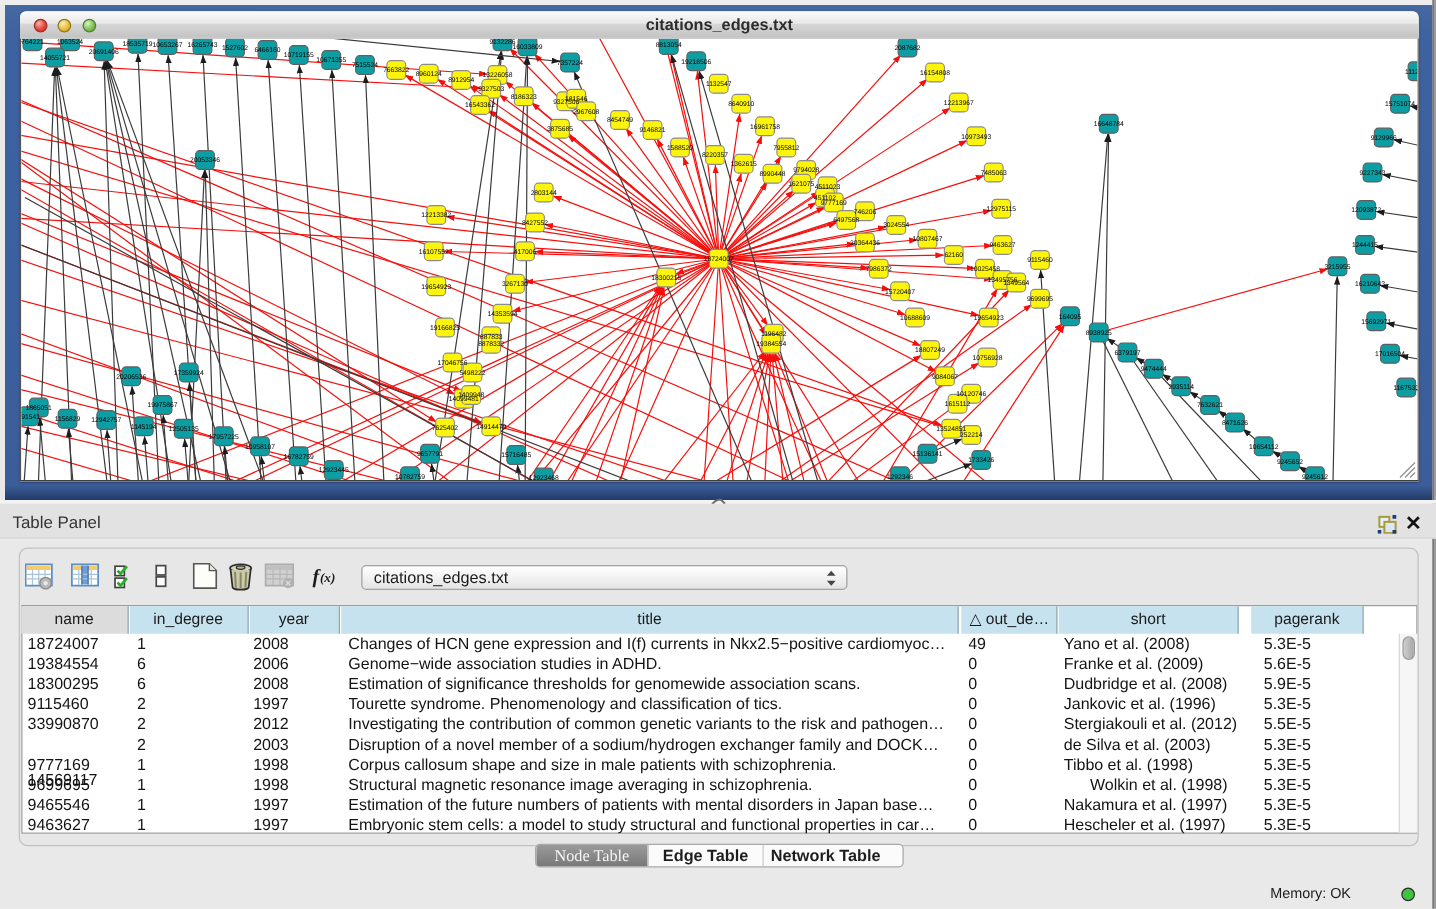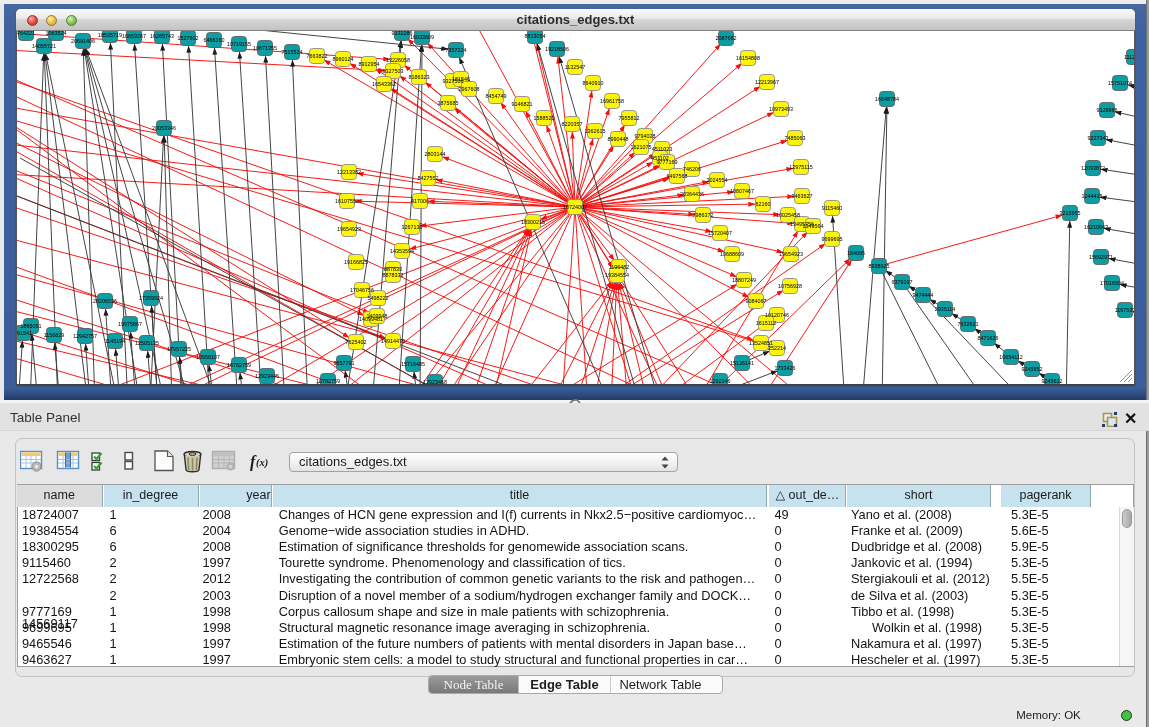--- a/index.html
+++ b/index.html
@@ -42,21 +42,21 @@
 
 #sbtrack { left:1119px; top:507px; width:15px; height:159px; background:#f6f6f6; border-left:1px solid #d8d8d8; }
 #sbthumb { left:1121.5px; top:509px; width:10px; height:19px; border-radius:5px;
   background:linear-gradient(90deg,#cdcdcd,#a8a8a8); border:1px solid #989898; }
 
 #tabs { left:428px; top:675px; width:295px; height:19px; border:1px solid #a9a9a9; border-radius:4px;
   background:#fbfbfb; overflow:hidden; }
 .tab { position:absolute; top:0; height:19px; font-size:13px; line-height:18px; text-align:center; color:#1d1d1d; }
 #tab1 { left:0; width:89px; background:linear-gradient(180deg,#9a9a9a,#757575); color:#f4f4f4;font-family:Liberation Serif, serif; }
 #tab2 { left:89px; width:92px; border-left:1px solid #bdbdbd; font-weight:bold; }
-#tab3 { left:181px; width:100px; border-left:1px solid #cdcdcd; font-weight:normal; }
+#tab3 { left:181px; width:100px; border-left:1px solid #cdcdcd; font-weight:bold; }
 #mem { left:980px; top:709px; width:137px; text-align:center; font-size:11.5px; color:#1c1c1c; }
 #memdot { left:1121px; top:710px; width:11px; height:11px; border-radius:50%; background:#3ec43e; border:1.2px solid #2d2d2d; }
 </style></head>
 <body>
 <div id="root">
   <div class="abs" id="topbar"></div>
   <div class="abs" id="desk"></div>
   <div class="abs" id="rightbar"></div>
   <div class="abs" id="win">
     <div id="titlebar">
@@ -624,54 +624,54 @@
   <div class="abs" id="combo">citations_edges.txt
     <svg style="position:absolute;right:8px;top:3px" width="8" height="13">
       <path d="M4,0.5 L7.5,4.5 H0.5 z" fill="#444"></path>
       <path d="M4,12.5 L7.5,8.5 H0.5 z" fill="#444"></path>
     </svg>
   </div>
 
   <div class="abs" id="viewport"></div>
 <div class="hc" style="left:17px;width:85.5px;background:#dcdcdc;text-align:center;">name</div>
 <div class="hc" style="left:103.5px;width:95.0px;background:#c6e2ee;text-align:center;">in_degree</div>
-<div class="hc" style="left:199.5px;width:72.2px;background:#c6e2ee;text-align:right;">year</div>
+<div class="hc" style="left:199.5px;width:72.2px;background:#c6e2ee;text-align:center;">year</div>
 <div class="hc" style="left:272.7px;width:494.8px;background:#c6e2ee;text-align:center;">title</div>
 <div class="hc" style="left:768.5px;width:77.5px;background:#c6e2ee;text-align:left;padding-left:7px;">△ out_de…</div>
 <div class="hc" style="left:847px;width:144px;background:#c6e2ee;text-align:center;">short</div>
 <div class="hc" style="left:1001px;width:90.0px;background:#c6e2ee;text-align:center;">pagerank</div>
 <div class="cell" style="left:22px;top:507.0px;width:82px">18724007</div>
 <div class="cell" style="left:109.5px;top:507.0px;width:90px">1</div>
 <div class="cell" style="left:202.5px;top:507.0px;width:70px">2008</div>
 <div class="cell" style="left:278.7px;top:507.0px;width:490px">Changes of HCN gene expression and I(f) currents in Nkx2.5−positive cardiomyoc…</div>
 <div class="cell" style="left:774.5px;top:507.0px;width:72px">49</div>
 <div class="cell" style="left:851px;top:507.0px;width:150px">Yano et al. (2008)</div>
 <div class="cell" style="left:1011px;top:507.0px;width:81px">5.3E-5</div>
 <div class="cell" style="left:22px;top:523.1px;width:82px">19384554</div>
 <div class="cell" style="left:109.5px;top:523.1px;width:90px">6</div>
-<div class="cell" style="left:202.5px;top:523.1px;width:70px">2004</div>
+<div class="cell" style="left:202.5px;top:523.1px;width:70px">2006</div>
 <div class="cell" style="left:278.7px;top:523.1px;width:490px">Genome−wide association studies in ADHD.</div>
 <div class="cell" style="left:774.5px;top:523.1px;width:72px">0</div>
 <div class="cell" style="left:851px;top:523.1px;width:150px">Franke et al. (2009)</div>
 <div class="cell" style="left:1011px;top:523.1px;width:81px">5.6E-5</div>
 <div class="cell" style="left:22px;top:539.2px;width:82px">18300295</div>
 <div class="cell" style="left:109.5px;top:539.2px;width:90px">6</div>
 <div class="cell" style="left:202.5px;top:539.2px;width:70px">2008</div>
 <div class="cell" style="left:278.7px;top:539.2px;width:490px">Estimation of significance thresholds for genomewide association scans.</div>
 <div class="cell" style="left:774.5px;top:539.2px;width:72px">0</div>
 <div class="cell" style="left:851px;top:539.2px;width:150px">Dudbridge et al. (2008)</div>
 <div class="cell" style="left:1011px;top:539.2px;width:81px">5.9E-5</div>
 <div class="cell" style="left:22px;top:555.3px;width:82px">9115460</div>
 <div class="cell" style="left:109.5px;top:555.3px;width:90px">2</div>
 <div class="cell" style="left:202.5px;top:555.3px;width:70px">1997</div>
 <div class="cell" style="left:278.7px;top:555.3px;width:490px">Tourette syndrome. Phenomenology and classification of tics.</div>
 <div class="cell" style="left:774.5px;top:555.3px;width:72px">0</div>
-<div class="cell" style="left:851px;top:555.3px;width:150px">Jankovic et al. (1994)</div>
+<div class="cell" style="left:851px;top:555.3px;width:150px">Jankovic et al. (1996)</div>
 <div class="cell" style="left:1011px;top:555.3px;width:81px">5.3E-5</div>
-<div class="cell" style="left:22px;top:571.4px;width:82px">12722568</div>
+<div class="cell" style="left:22px;top:571.4px;width:82px">33990870</div>
 <div class="cell" style="left:109.5px;top:571.4px;width:90px">2</div>
 <div class="cell" style="left:202.5px;top:571.4px;width:70px">2012</div>
 <div class="cell" style="left:278.7px;top:571.4px;width:490px">Investigating the contribution of common genetic variants to the risk and pathogen…</div>
 <div class="cell" style="left:774.5px;top:571.4px;width:72px">0</div>
 <div class="cell" style="left:851px;top:571.4px;width:150px">Stergiakouli et al. (2012)</div>
 <div class="cell" style="left:1011px;top:571.4px;width:81px">5.5E-5</div>
 <div class="cell" style="left:22px;top:616px;width:82px">14569117</div>
 <div class="cell" style="left:109.5px;top:587.5px;width:90px">2</div>
 <div class="cell" style="left:202.5px;top:587.5px;width:70px">2003</div>
 <div class="cell" style="left:278.7px;top:587.5px;width:490px">Disruption of a novel member of a sodium/hydrogen exchanger family and DOCK…</div>

